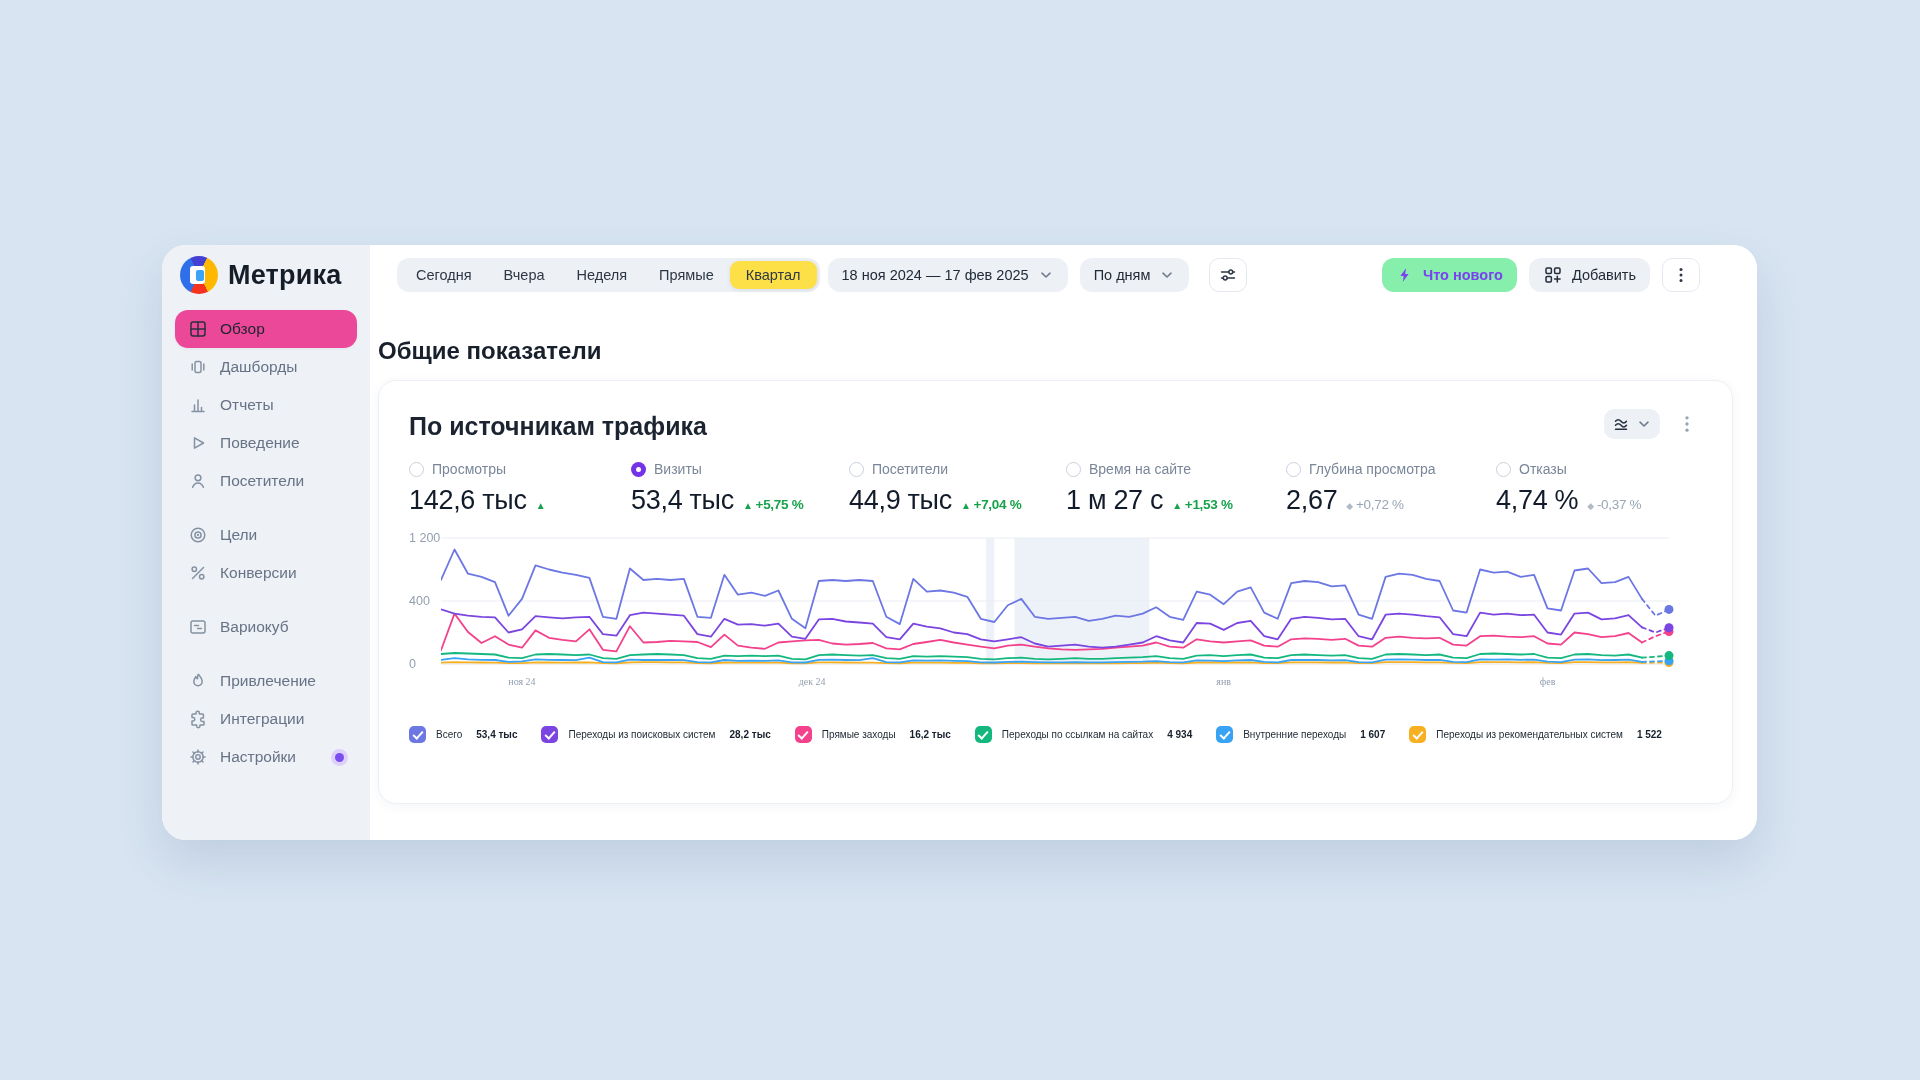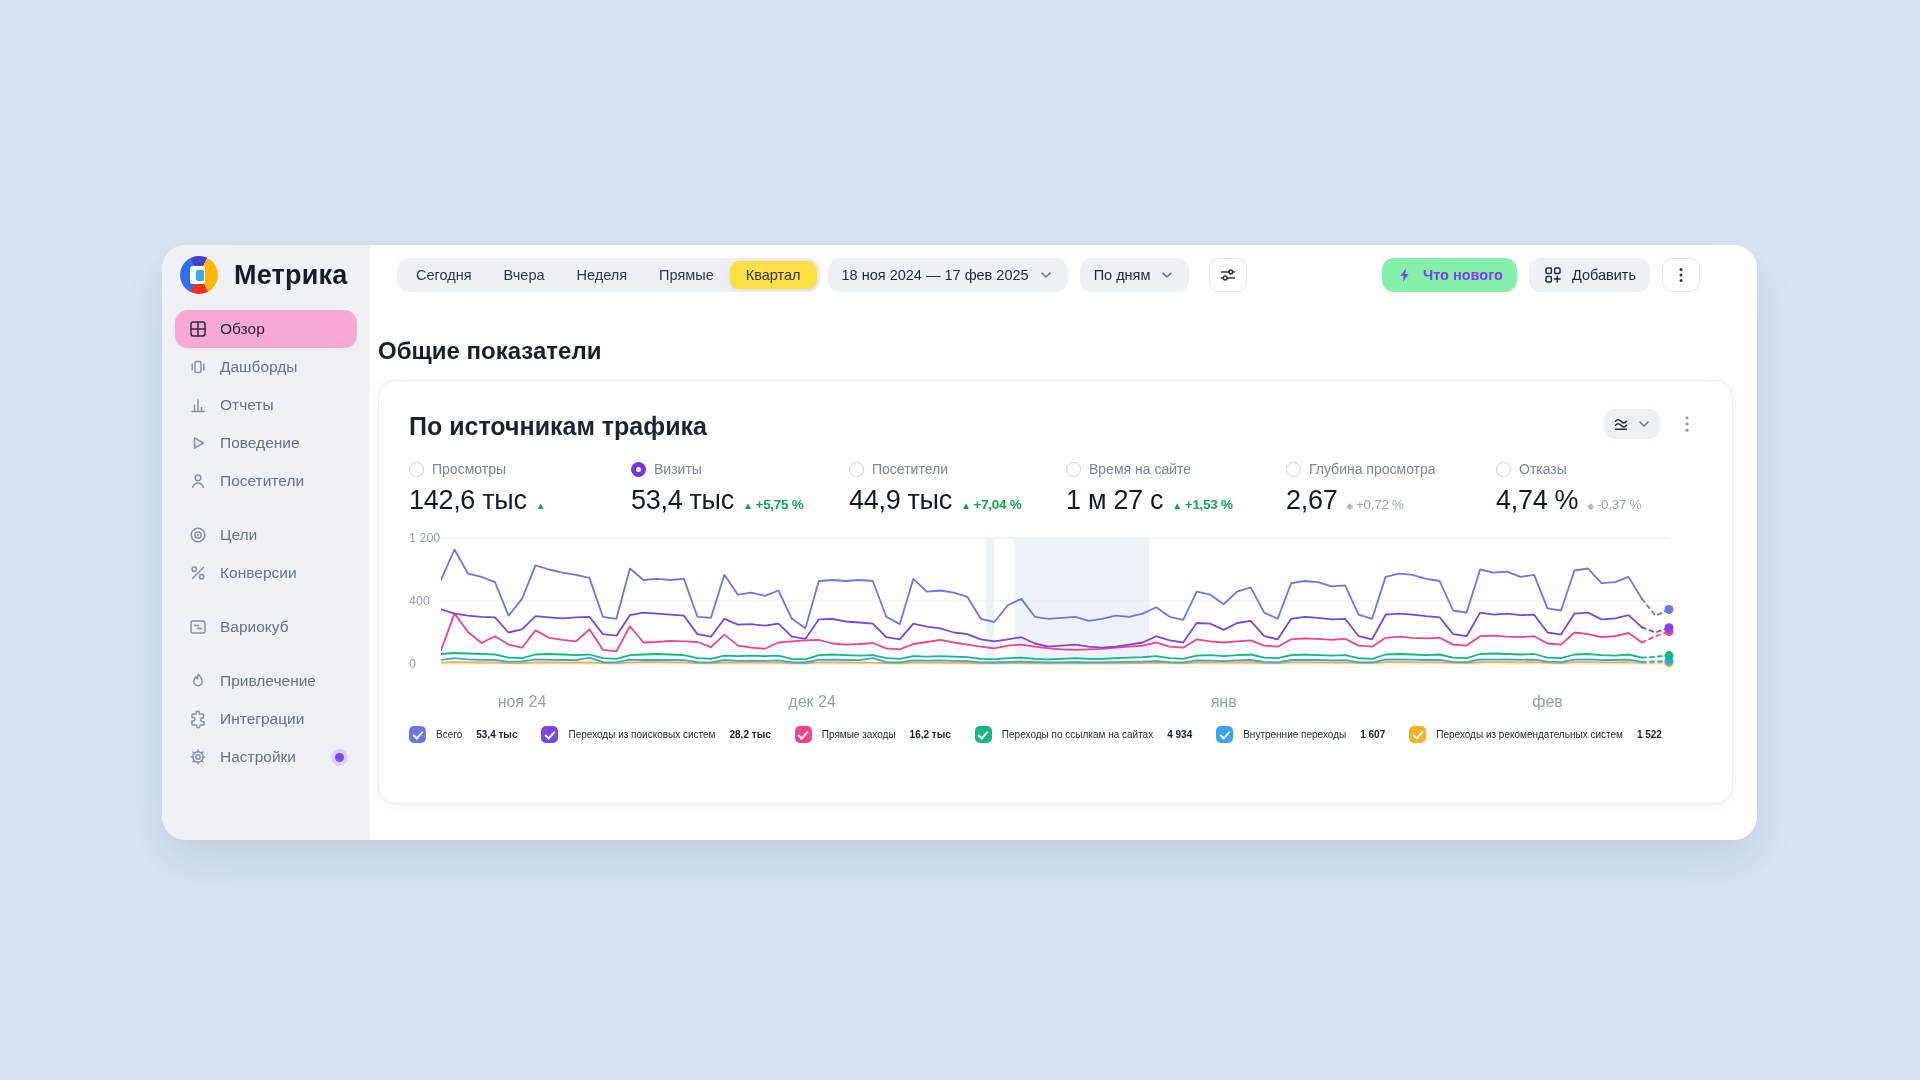--- a/index.html
+++ b/index.html
@@ -10,35 +10,35 @@
     font-family:"Liberation Sans", sans-serif;
     color:#1b2430;
   }
   .app {
     position:absolute; left:162px; top:245px; width:1595px; height:595px;
     background:#fff; border-radius:24px; overflow:hidden;
     box-shadow:0 22px 48px rgba(45,75,125,.14);
   }
   
   .sidebar { position:absolute; left:0; top:0; bottom:0; width:208px; background:#eef1f6; }
-  .brand { display:flex; align-items:center; gap:16px; padding:11px 0 14px 18px; }
+  .brand { display:flex; align-items:center; gap:10px; padding:11px 0 14px 18px; }
   .logo { width:38px; height:38px; border-radius:50%; position:relative; flex:none;
     background:conic-gradient(from 0deg, #4340d2 0deg 25deg, #ffb800 25deg 152deg,
                #f5331e 152deg 206deg, #2f6fe9 206deg 334deg, #4340d2 334deg 360deg); }
   .logo::before { content:""; position:absolute; left:10px; top:10px; width:15px; height:18px;
     background:#fff; border-radius:3px; }
   .logo::after { content:""; position:absolute; left:16px; top:13.5px; width:8px; height:11px;
     background:#3aa5f7; border-radius:2px; }
   .brand-name { font-size:27px; font-weight:700; color:#151d29; letter-spacing:.2px; }
   .nav { padding:2px 13px; }
   .nav-group { margin-bottom:16px; }
   .nav-item { display:flex; align-items:center; gap:12px; height:38px; padding:0 13px;
     border-radius:13px; color:#677386; font-size:15.5px; cursor:pointer; }
   .nav-item .nicon { width:20px; height:20px; flex:none; color:#8592a3; }
-  .nav-item.active { background:#f9a8d4; color:#1c2531; font-weight:500;
+  .nav-item.active { background:#ec4899; color:#1c2531; font-weight:500;
     box-shadow:0 1px 3px rgba(30,40,70,.06); }
   .nav-item.active .nicon { color:#27303e; }
   .nav-dot { margin-left:auto; width:9px; height:9px; border-radius:50%;
     background:#7a4df0; box-shadow:0 0 0 4px #ddd0fa; }
   .nicon svg { display:block; width:20px; height:20px; }
   
   .content { position:absolute; left:208px; top:0; right:0; bottom:0; background:#fff; }
   .topbar { position:absolute; left:27px; right:57px; top:13px; height:34px;
     display:flex; align-items:center; }
   .tab-group { background:#edf1f6; border-radius:12px; padding:3px; display:flex; height:34px; }
@@ -77,21 +77,21 @@
     border-radius:50%; background:#fff; }
   .metric-value { margin-top:8px; font-size:27px; font-weight:500; color:#121b29;
     letter-spacing:-.3px; display:flex; align-items:baseline; gap:9px; }
   .delta { font-size:13.5px; font-weight:600; white-space:nowrap; }
   .delta.up { color:#17a34b; }
   .delta.neutral { color:#9aa6b5; font-weight:400; }
   .dmark { font-size:10px; margin-right:3px; }
   .delta.neutral .dmark { font-size:9px; color:#b1bbc8; }
   
   .ylab { position:absolute; left:30px; font-size:12.5px; color:#94a0b0; }
-  .xlab { position:absolute; top:312px; font-size:16px; color:#94a0b0; transform:translateX(-50%); white-space:nowrap; }
+  .xlab { position:absolute; top:295px; font-size:10px; color:#94a0b0; transform:translateX(-50%); white-space:nowrap;font-family:Liberation Serif, serif; }
   .chart-svg { position:absolute; left:62px; top:152px; }
   
   .legend { position:absolute; left:30px; top:345px; width:1300px; display:flex; flex-wrap:wrap;
     column-gap:24px; row-gap:11px; }
   .litem { display:flex; align-items:center; font-size:10px; color:#1d2631; cursor:pointer; }
   .lcheck { width:17px; height:17px; border-radius:5px; position:relative; margin-right:10px; flex:none; }
   .lcheck::after { content:""; position:absolute; left:5.5px; top:2.6px; width:4px; height:8px;
     border:solid #fff; border-width:0 2px 2px 0; transform:rotate(42deg); }
   .lval { font-weight:700; margin-left:14px; color:#161f2c; }
 </style>

